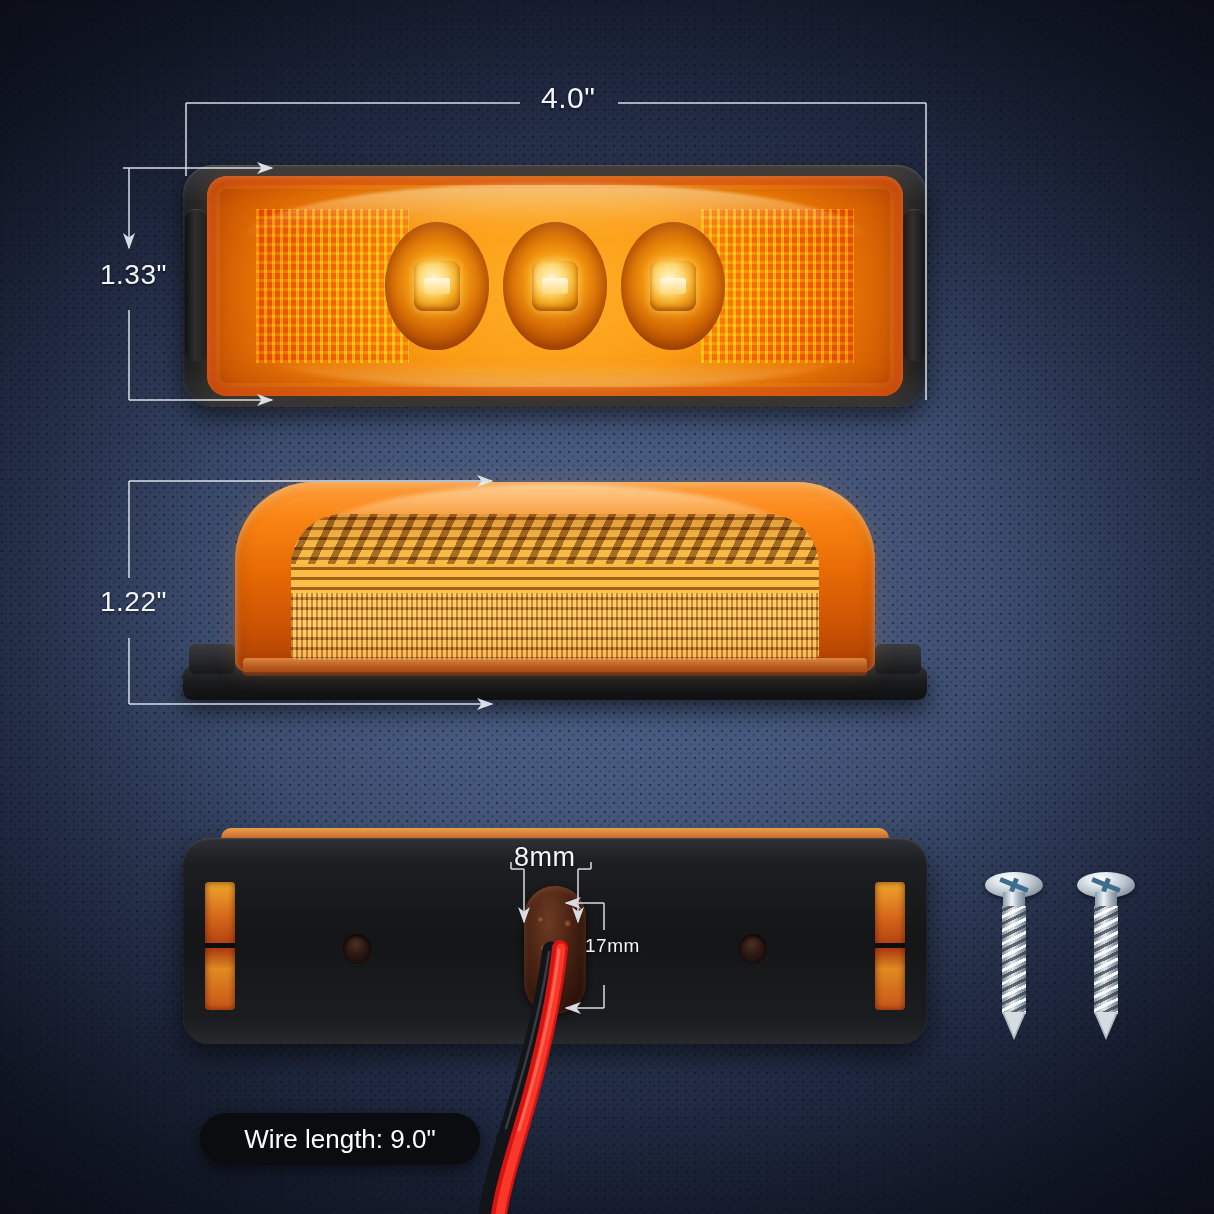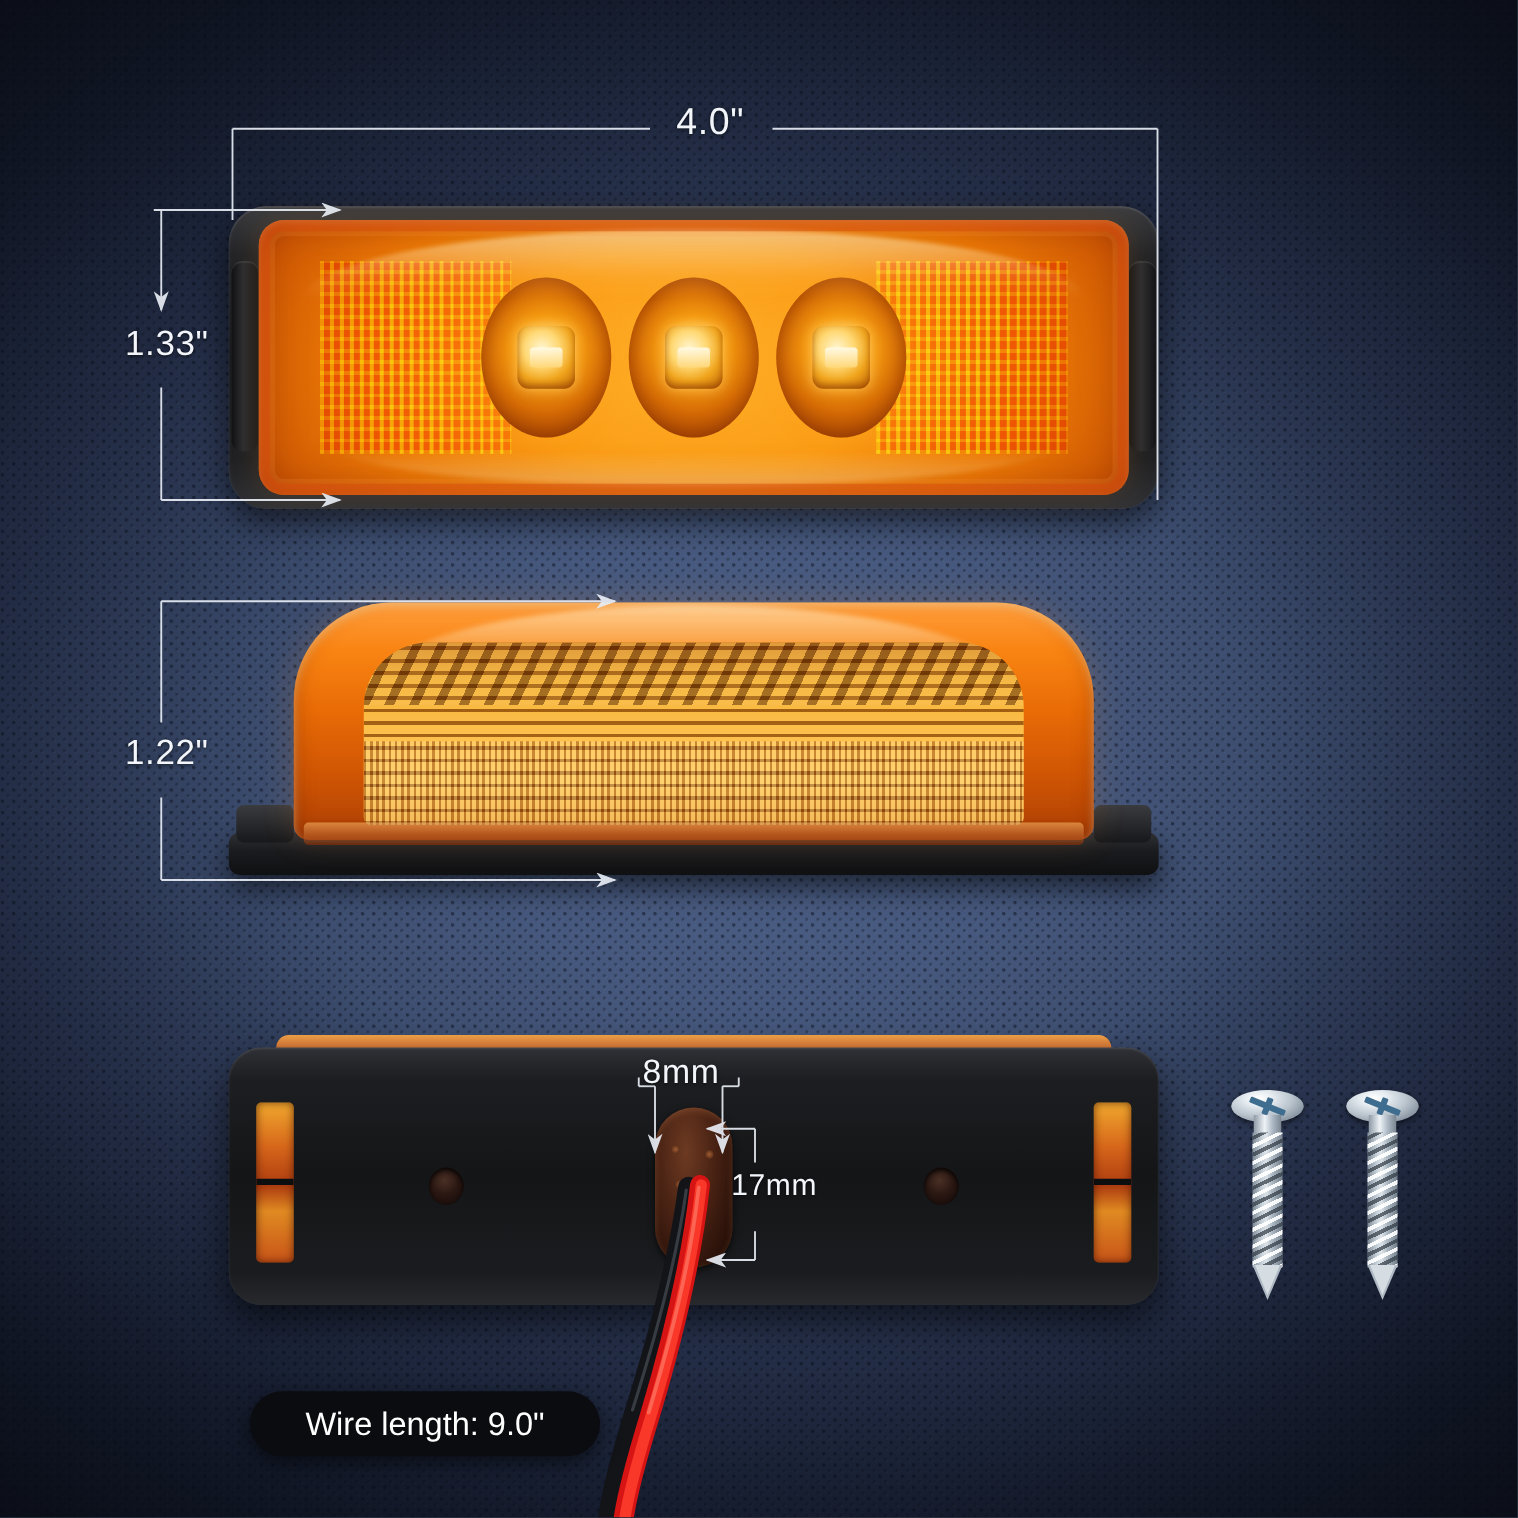--- a/index.html
+++ b/index.html
@@ -318,17 +318,17 @@
       <line x1="604" y1="1008" x2="566" y2="1008" marker-end="url(#ah)"></line>
       <line x1="604" y1="903" x2="604" y2="930"></line>
       <line x1="604" y1="985" x2="604" y2="1008"></line>
     </g>
   </svg>
 
   <div class="dimlabel" style="left:541px;top:81px;font-size:30px;">4.0"</div>
   <div class="dimlabel" style="left:100px;top:259px;font-size:28px;">1.33"</div>
   <div class="dimlabel" style="left:100px;top:586px;font-size:28px;">1.22"</div>
   <div class="dimlabel" style="left:514px;top:842px;font-size:27px;">8mm</div>
-  <div class="dimlabel" style="left:585px;top:935px;font-size:24px;">17mm</div>
+  <div class="dimlabel" style="left:585px;top:935px;font-size:19px;">17mm</div>
 
   <div class="badge" style="left:200px;top:1113px;width:280px;height:52px;font-size:26px;">Wire length: 9.0"</div>
 
 </div>
 
 </body></html>

